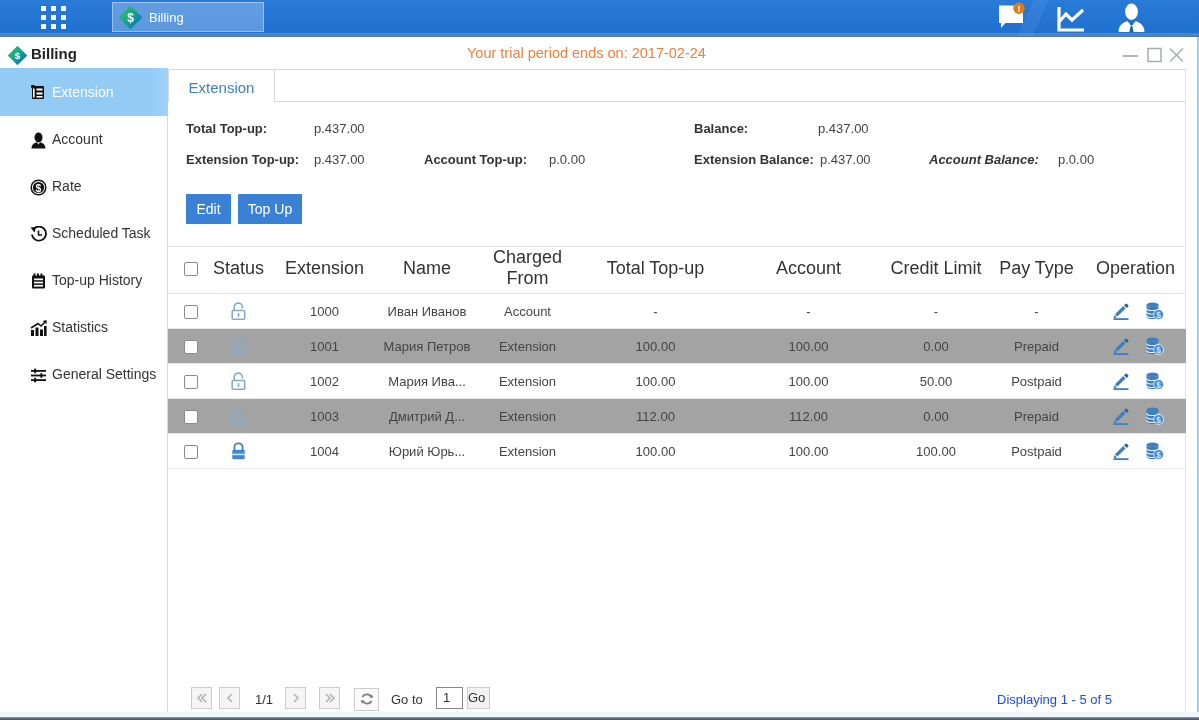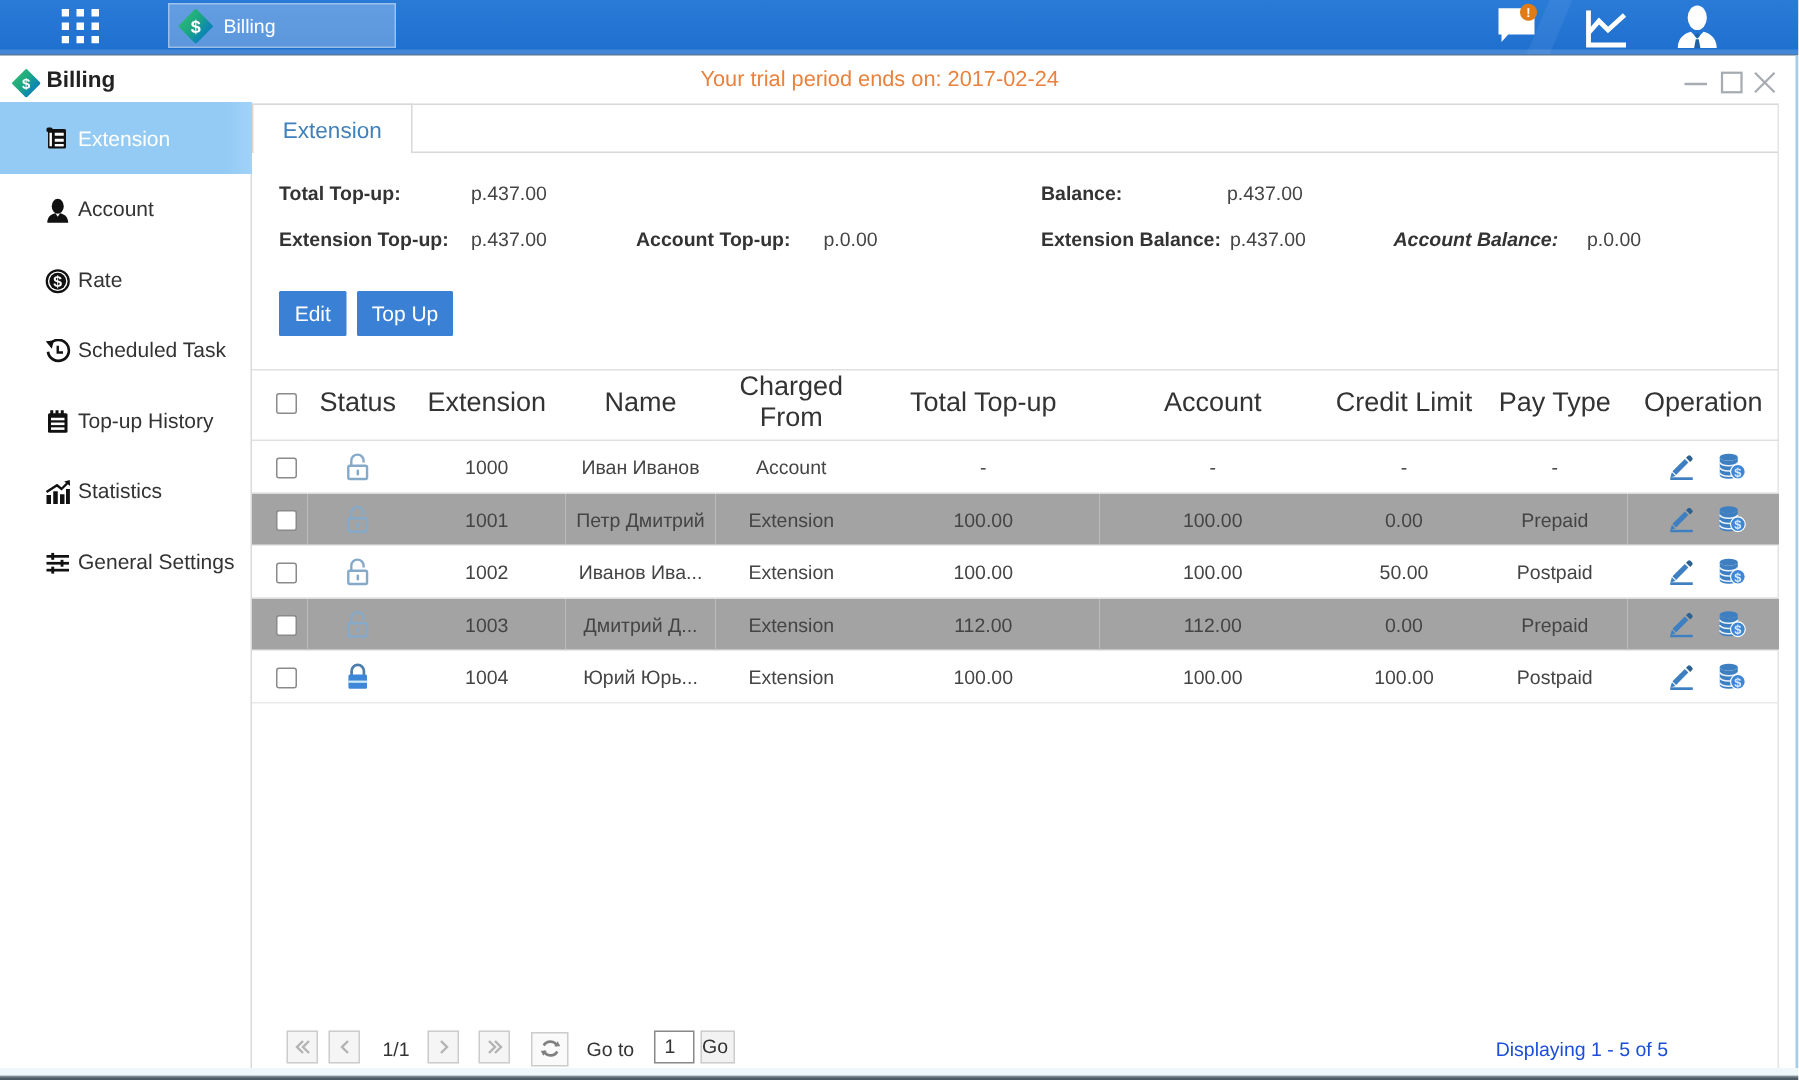--- a/index.html
+++ b/index.html
@@ -327,21 +327,21 @@
           </svg></td>
   </tr>
   <tr class="stripe">
     <td><span class="cb"></span></td>
         <td><svg width="17" height="20" viewBox="0 0 17 20" style="vertical-align:middle">
             <path d="M4.2 9.5 V6.2 A4.1 4.1 0 0 1 12.4 6.2 V7.4" fill="none" stroke="#85a9c9" stroke-width="1.6"></path>
             <rect x="2.2" y="9.5" width="12.5" height="8.8" rx="1" fill="none" stroke="#85a9c9" stroke-width="1.6"></rect>
             <rect x="7.7" y="12" width="1.7" height="4" rx="0.8" fill="#85a9c9"></rect>
           </svg></td>
         <td>1001</td>
-        <td>Петр Дмитрий</td>
+        <td>Мария Петров</td>
         <td>Extension</td>
     <td>100.00</td>
         <td>100.00</td>
         <td>0.00</td>
         <td>Prepaid</td>
         <td style="padding-left:4px"><svg width="18" height="18" viewBox="0 0 18 18" style="vertical-align:middle;margin-right:15px">
             <g>
               <path d="M3 12.2 L11.2 4 L13.6 6.4 L5.4 14.6 Z" fill="#3e7fc1"></path>
               <path d="M12 3.2 L13.3 1.9 A1.2 1.2 0 0 1 15 1.9 L16.1 3 A1.2 1.2 0 0 1 16.1 4.7 L14.8 6 Z" fill="#2f628f"></path>
               <path d="M2.6 12.9 L5 15.3 L1.6 16.4 Z" fill="#3e7fc1"></path>
@@ -362,21 +362,21 @@
           </svg></td>
   </tr>
   <tr>
     <td><span class="cb"></span></td>
         <td><svg width="17" height="20" viewBox="0 0 17 20" style="vertical-align:middle">
             <path d="M4.2 9.5 V6.2 A4.1 4.1 0 0 1 12.4 6.2 V7.4" fill="none" stroke="#85a9c9" stroke-width="1.6"></path>
             <rect x="2.2" y="9.5" width="12.5" height="8.8" rx="1" fill="none" stroke="#85a9c9" stroke-width="1.6"></rect>
             <rect x="7.7" y="12" width="1.7" height="4" rx="0.8" fill="#85a9c9"></rect>
           </svg></td>
         <td>1002</td>
-        <td>Иванов Ива...</td>
+        <td>Мария Ива...</td>
         <td>Extension</td>
     <td>100.00</td>
         <td>100.00</td>
         <td>50.00</td>
         <td>Postpaid</td>
         <td style="padding-left:4px"><svg width="18" height="18" viewBox="0 0 18 18" style="vertical-align:middle;margin-right:15px">
             <g>
               <path d="M3 12.2 L11.2 4 L13.6 6.4 L5.4 14.6 Z" fill="#3e7fc1"></path>
               <path d="M12 3.2 L13.3 1.9 A1.2 1.2 0 0 1 15 1.9 L16.1 3 A1.2 1.2 0 0 1 16.1 4.7 L14.8 6 Z" fill="#2f628f"></path>
               <path d="M2.6 12.9 L5 15.3 L1.6 16.4 Z" fill="#3e7fc1"></path>

